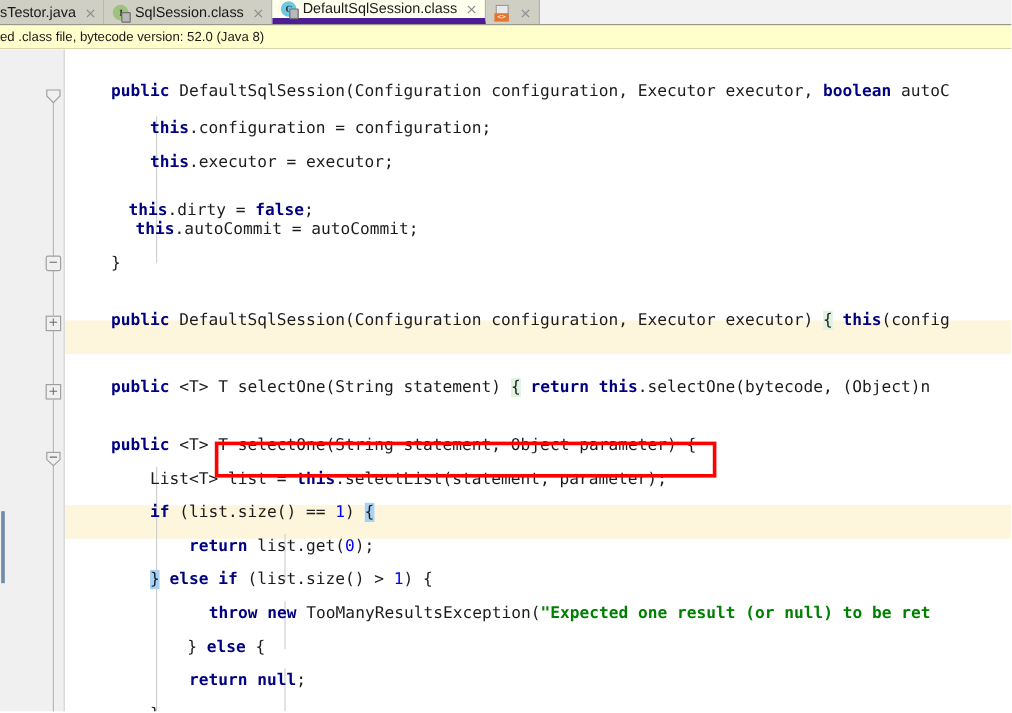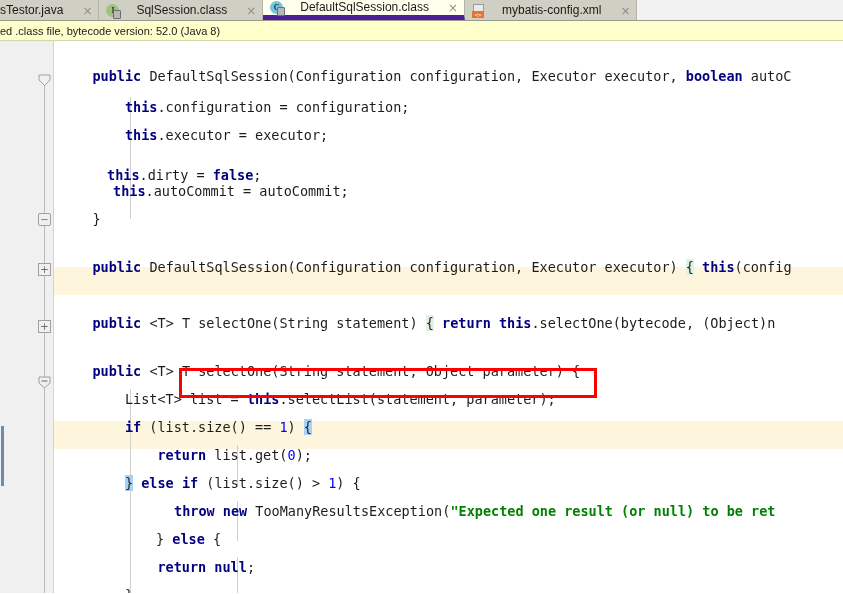--- a/index.html
+++ b/index.html
@@ -23,21 +23,21 @@
     background: #f2f2f2;
     border-bottom: 1px solid #9a9a8c;
     display: flex;
     align-items: stretch;
     overflow: hidden;
     box-sizing: border-box;
   }
   .tab {
     display: flex;
     align-items: center;
-    gap: 16px;
+    gap: 4px;
     padding: 0 6px 0 7px;
     font-size: 12px;
     color: #1a1a1a;
     border-right: 1px solid #b4b4a8;
     box-sizing: border-box;
     white-space: nowrap;
     position: relative;
     height: 21px;
   }
   .tab.inactive { background: #cfcfc4; }
@@ -221,21 +221,20 @@
       <span class="tab-close">×</span>
     </div>
 
     <div class="tab inactive">
       <span class="ic">
         <span class="ic-xml">
           <span class="sheet"></span>
           <span class="tag">&lt;&gt;</span>
         </span>
       </span>
-      <span class="tab-label">mybatis-config.xml</span>
       <span class="tab-close">×</span>
     </div>
 
     <div class="tab tabfill"></div>
   </div>
 
   <div class="notifybar">ed .class file, bytecode version: 52.0 (Java 8)</div>
 
   <div class="editor">
 

